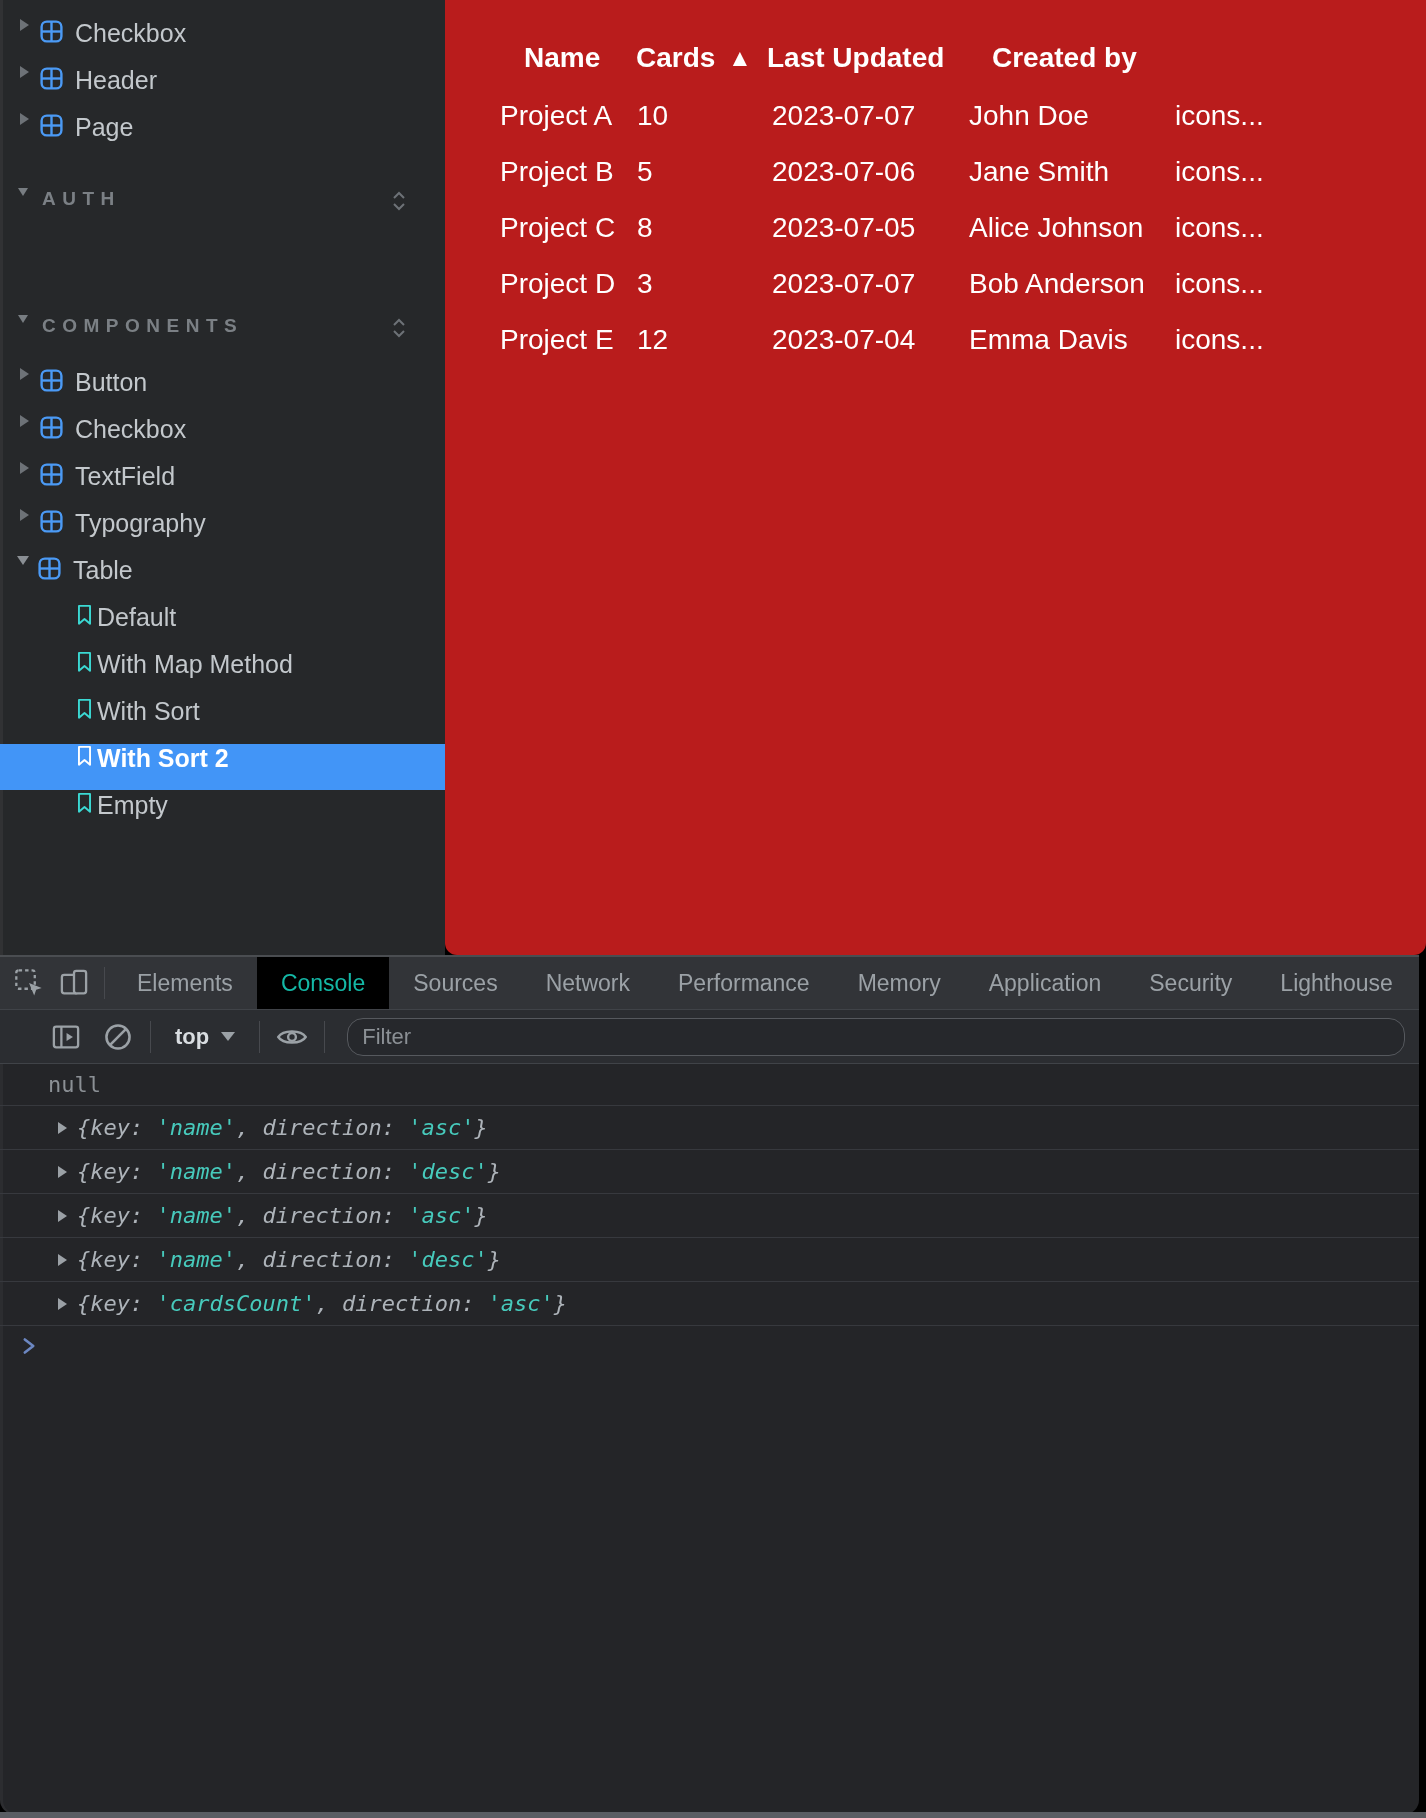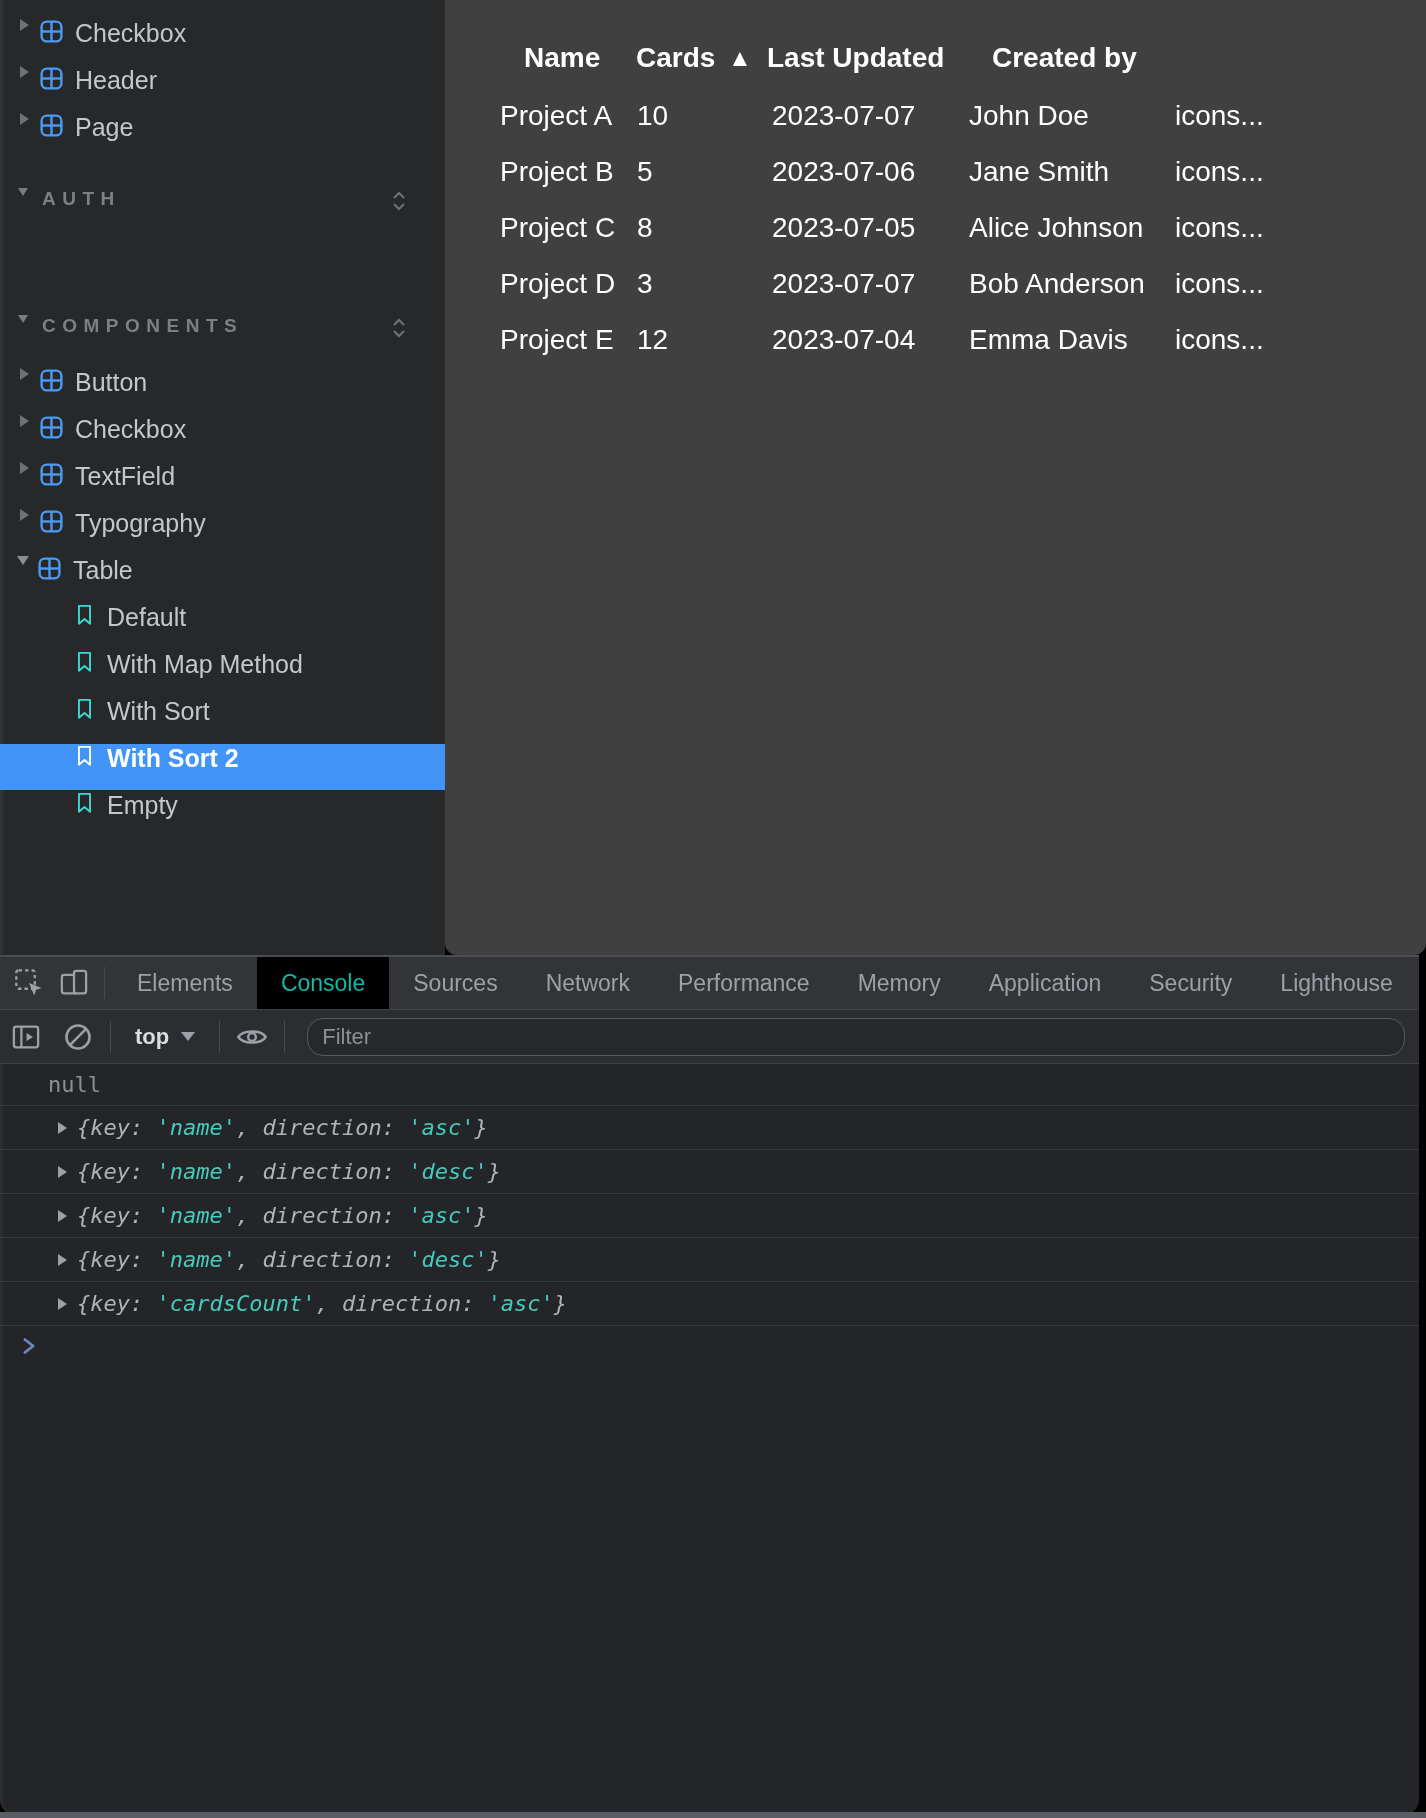--- a/index.html
+++ b/index.html
@@ -19,46 +19,46 @@
   .caret-r{width:0;height:0;border-top:6px solid transparent;border-bottom:6px solid transparent;
     border-left:9px solid #6d7277;margin-left:20px;flex:0 0 auto;}
   .caret-d{width:0;height:0;border-left:6px solid transparent;border-right:6px solid transparent;
     border-top:9px solid #8a8f94;margin-left:18px;flex:0 0 auto;}
   .icon-grid{margin-left:10px;width:25px;height:25px;flex:0 0 auto;}
   .icon-doc{margin-left:38px;width:21px;height:25px;flex:0 0 auto;}
   .sect .caret-d{border-top:8px solid #787d82;border-left:5.5px solid transparent;border-right:5.5px solid transparent;}
   .sect-label{margin-left:14px;font-size:19px;font-weight:700;letter-spacing:6.5px;color:#7b8085;}
   .sect-chevrons{position:absolute;right:34px;width:24px;height:26px;}
   .story .icon-bm{margin-left:75px;width:19px;height:24px;flex:0 0 auto;}
-  .story .s-label{margin-left:13px;}
+  .story .s-label{margin-left:3px;}
   .s-row.sel{background:#4295f7;height:46px;}
   .s-row.sel .s-label{color:#fff;font-weight:700;}
   
   .preview{
     position:absolute;left:445px;top:0;width:981px;height:955px;
-    background:#404040;border-radius:0 0 12px 12px;overflow:hidden;color:#fff;
+    background:#b91c1c;border-radius:0 0 12px 12px;overflow:hidden;color:#fff;
   }
   .pt-header,.pt-row{position:absolute;left:0;right:0;height:44px;line-height:44px;font-size:28px;}
   .pt-header{top:36px;font-weight:700;}
   .pt-header span,.pt-row span{position:absolute;white-space:nowrap;}
   .pt-row{font-weight:400;}
   .sort-ind{font-size:24px;}
   
   .devtools{
     position:absolute;left:0;top:955px;width:1419px;height:857px;
     background:#242528;border-top:2px solid #4a4d51;border-radius:0 0 14px 14px;
     overflow:hidden;box-shadow:inset 3px 0 0 rgba(255,255,255,.04);
     color:#9ba1a6;
   }
   .dt-tabbar{height:52px;background:#323438;border-bottom:1px solid #404348;display:flex;align-items:stretch;}
   .dt-iconbtn{width:46px;display:flex;align-items:center;justify-content:center;cursor:pointer;flex:0 0 auto;}
   .vsep{width:1px;background:#47494e;margin:10px 8px;flex:0 0 auto;}
   .dt-tab{display:flex;align-items:center;padding:0 24px;font-size:23px;color:#9ba1a6;white-space:nowrap;cursor:pointer;flex:0 0 auto;}
   .dt-tab.active{background:#000;color:#14b8a6;}
-  .dt-toolbar{height:53px;background:#2b2d31;border-bottom:1px solid #404348;display:flex;align-items:center;}
+  .dt-toolbar{height:53px;background:#2b2d31;border-bottom:1px solid #404348;display:flex;align-items:center;padding-left:40px;}
   .dt-toolbar .dt-iconbtn{width:44px;height:100%;}
   .dt-toolbar .vsep{height:32px;margin:0 10px;}
   .dt-top{display:flex;align-items:center;margin:0 14px;cursor:pointer;}
   .dt-top span.ctx{font-size:22px;font-weight:700;color:#d9dde1;}
   .dd-caret{width:0;height:0;border-left:7px solid transparent;border-right:7px solid transparent;
     border-top:9px solid #9ba1a6;margin-left:12px;}
   .dt-filter{
     flex:1;height:36px;margin:0 14px 0 12px;background:#26282c;border:1.5px solid #56595e;
     border-radius:16px;padding:0 14px;font-size:22px;color:#d9dde1;outline:none;
     font-family:"Liberation Sans",sans-serif;

